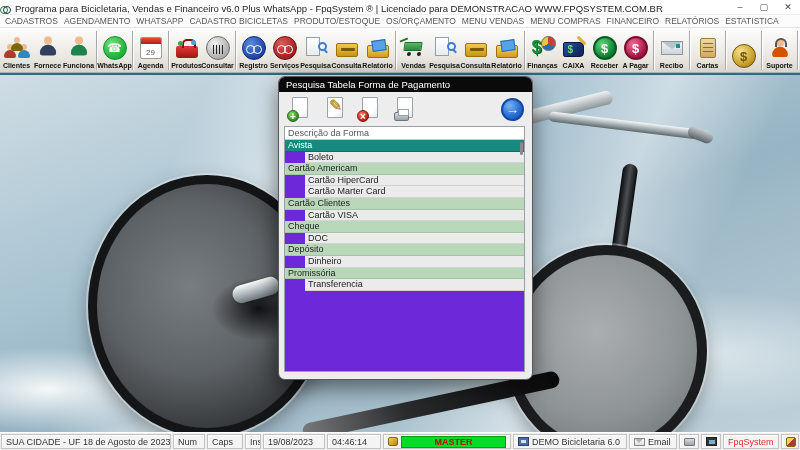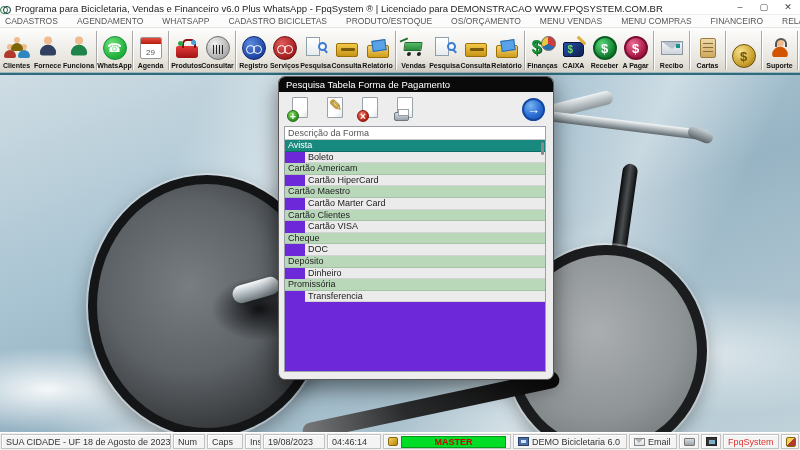--- a/index.html
+++ b/index.html
@@ -11,21 +11,21 @@
   .titlebar { position:absolute; top:0; left:0; right:0; height:15px; background:#ffffff; display:flex; align-items:flex-end; padding-left:0; border-bottom:1px solid #eee; }
   .app-logo { width:11px; height:11px; margin-right:4px; position:relative; flex:0 0 auto; }
   .app-logo::before, .app-logo::after { content:""; position:absolute; bottom:0; width:6px; height:6px; border:1.5px solid #1e7a3c; border-radius:50%; }
   .app-logo::before { left:0; } .app-logo::after { right:0; border-color:#133; }
   .titlebar .t-text { font-size:9.5px; color:#222; white-space:nowrap; overflow:hidden; flex:1; }
   .win-controls { display:flex; flex:0 0 auto; margin-left:4px; }
   .win-controls span { width:24px; text-align:center; font-size:9px; color:#444; line-height:14px; }
   .wc-min::after { content:"–"; } .wc-max::after { content:"▢"; } .wc-close::after { content:"✕"; }
 
   
-  .menubar { position:absolute; top:15px; left:0; right:0; height:13px; background:#fcfcfc; display:flex; align-items:center; padding-left:5px; gap:19px; border-bottom:1px solid #e4e4e4; }
+  .menubar { position:absolute; top:15px; left:0; right:0; height:13px; background:#fcfcfc; display:flex; align-items:center; padding-left:5px; gap:6px; border-bottom:1px solid #e4e4e4; }
   .menu-item { font-size:8.5px; color:#555; white-space:nowrap; }
 
   
   .toolbar { position:absolute; top:28px; left:0; right:0; height:45px; background:linear-gradient(180deg,#fdfdfc,#e9e6df 70%,#d9d5cc); border-bottom:1px solid #9eb6bd; display:flex; align-items:stretch; padding:1px 1px 0 1px; overflow:hidden; }
   .tb-item { flex:0 0 auto; width:31px; display:flex; flex-direction:column; align-items:center; justify-content:flex-end; padding-bottom:2px; }
   .tb-sep { flex:0 0 auto; width:1px; background:#a8a8a8; box-shadow:1px 0 0 #fff; margin:2px 2px; }
   .tb-label { font-size:7px; font-weight:bold; color:#111; white-space:nowrap; line-height:8px; }
   .ic { position:relative; width:28px; height:28px; flex:0 0 auto; }
 
   
@@ -132,21 +132,21 @@
   .handle { position:absolute; left:548px; top:46px; width:162px; height:10px; border-radius:6px; transform:rotate(7deg);
     background:linear-gradient(180deg,#f4f7f8,#9aa4a9 60%,#5f686d); }
   .handle::after { content:""; position:absolute; right:-4px; top:-1px; width:26px; height:12px; border-radius:6px; background:linear-gradient(180deg,#c8d0d4,#5a6368); transform:rotate(14deg); }
   .saddle { position:absolute; left:518px; top:26px; width:96px; height:14px; border-radius:8px; transform:rotate(-14deg);
     background:linear-gradient(180deg,#eef2f4,#8b959a); }
   .rod { position:absolute; left:478px; top:260px; width:62px; height:6px; border-radius:3px; background:linear-gradient(#f0f4f6,#99a3a8); }
   .swoosh { position:absolute; left:300px; top:322px; width:262px; height:17px; border-radius:10px; transform:rotate(-12deg);
     background:linear-gradient(90deg,#77797b,#2a2b2c 40%,#0a0a0b); }
 
   
-  .dialog { position:absolute; left:278px; top:76px; width:276px; height:304px; background:#ededee; border:1px solid #5a5a5a; border-radius:7px; box-shadow:0 8px 22px rgba(0,0,0,.5); overflow:hidden; }
+  .dialog { position:absolute; left:278px; top:76px; width:255px; height:304px; background:#ededee; border:1px solid #5a5a5a; border-radius:7px; box-shadow:0 8px 22px rgba(0,0,0,.5); overflow:hidden; }
   .dlg-title { height:15px; background:#0a0a0a; color:#fff; font-size:9.5px; line-height:15px; padding-left:7px; white-space:nowrap; }
   .dlg-toolbar { position:absolute; left:0; right:0; top:15px; height:34px; display:flex; align-items:center; padding:0 8px; gap:9px; }
   .dbtn { width:26px; height:28px; position:relative; }
   .ddoc { position:absolute; left:5px; top:2px; width:16px; height:21px; background:linear-gradient(135deg,#fff 70%,#e2e6ea); border:1px solid #9aa2aa; border-radius:1px; }
   .badge { position:absolute; left:0px; bottom:1px; width:12px; height:12px; border-radius:50%; color:#fff; font-size:10px; font-weight:bold; line-height:11px; text-align:center; }
   .b-add { background:radial-gradient(circle at 35% 30%,#7fdc5a,#2e8b1f 75%); border:1px solid #1f6f12; }
   .b-add::after { content:"+"; }
   .b-del { background:radial-gradient(circle at 35% 30%,#ee7a6a,#b01c0e 75%); border:1px solid #8a1208; }
   .b-del::after { content:"×"; }
   .pencil { position:absolute; left:7px; top:1px; font-size:16px; color:#c8951d; text-shadow:0 0 1px #7a5a06; }
@@ -404,21 +404,20 @@
         <span class="prn"></span>
       </div>
       <div class="fwd"></div>
     </div>
     <div class="dlg-list">
       <div class="list-header">Descrição da Forma</div>
       <div class="lrow sel">Avista</div>
       <div class="lrow w">Boleto</div>
       <div class="lrow g">Cartão Americam</div>
       <div class="lrow w">Cartão HiperCard</div>
-      <div class="lrow g">Cartão Maestro</div>
       <div class="lrow w">Cartão Marter Card</div>
       <div class="lrow g">Cartão Clientes</div>
       <div class="lrow w">Cartão VISA</div>
       <div class="lrow g">Cheque</div>
       <div class="lrow w">DOC</div>
       <div class="lrow g">Depósito</div>
       <div class="lrow w">Dinheiro</div>
       <div class="lrow g">Promissória</div>
       <div class="lrow w">Transferencia</div>
       <div class="vthumb"></div>

